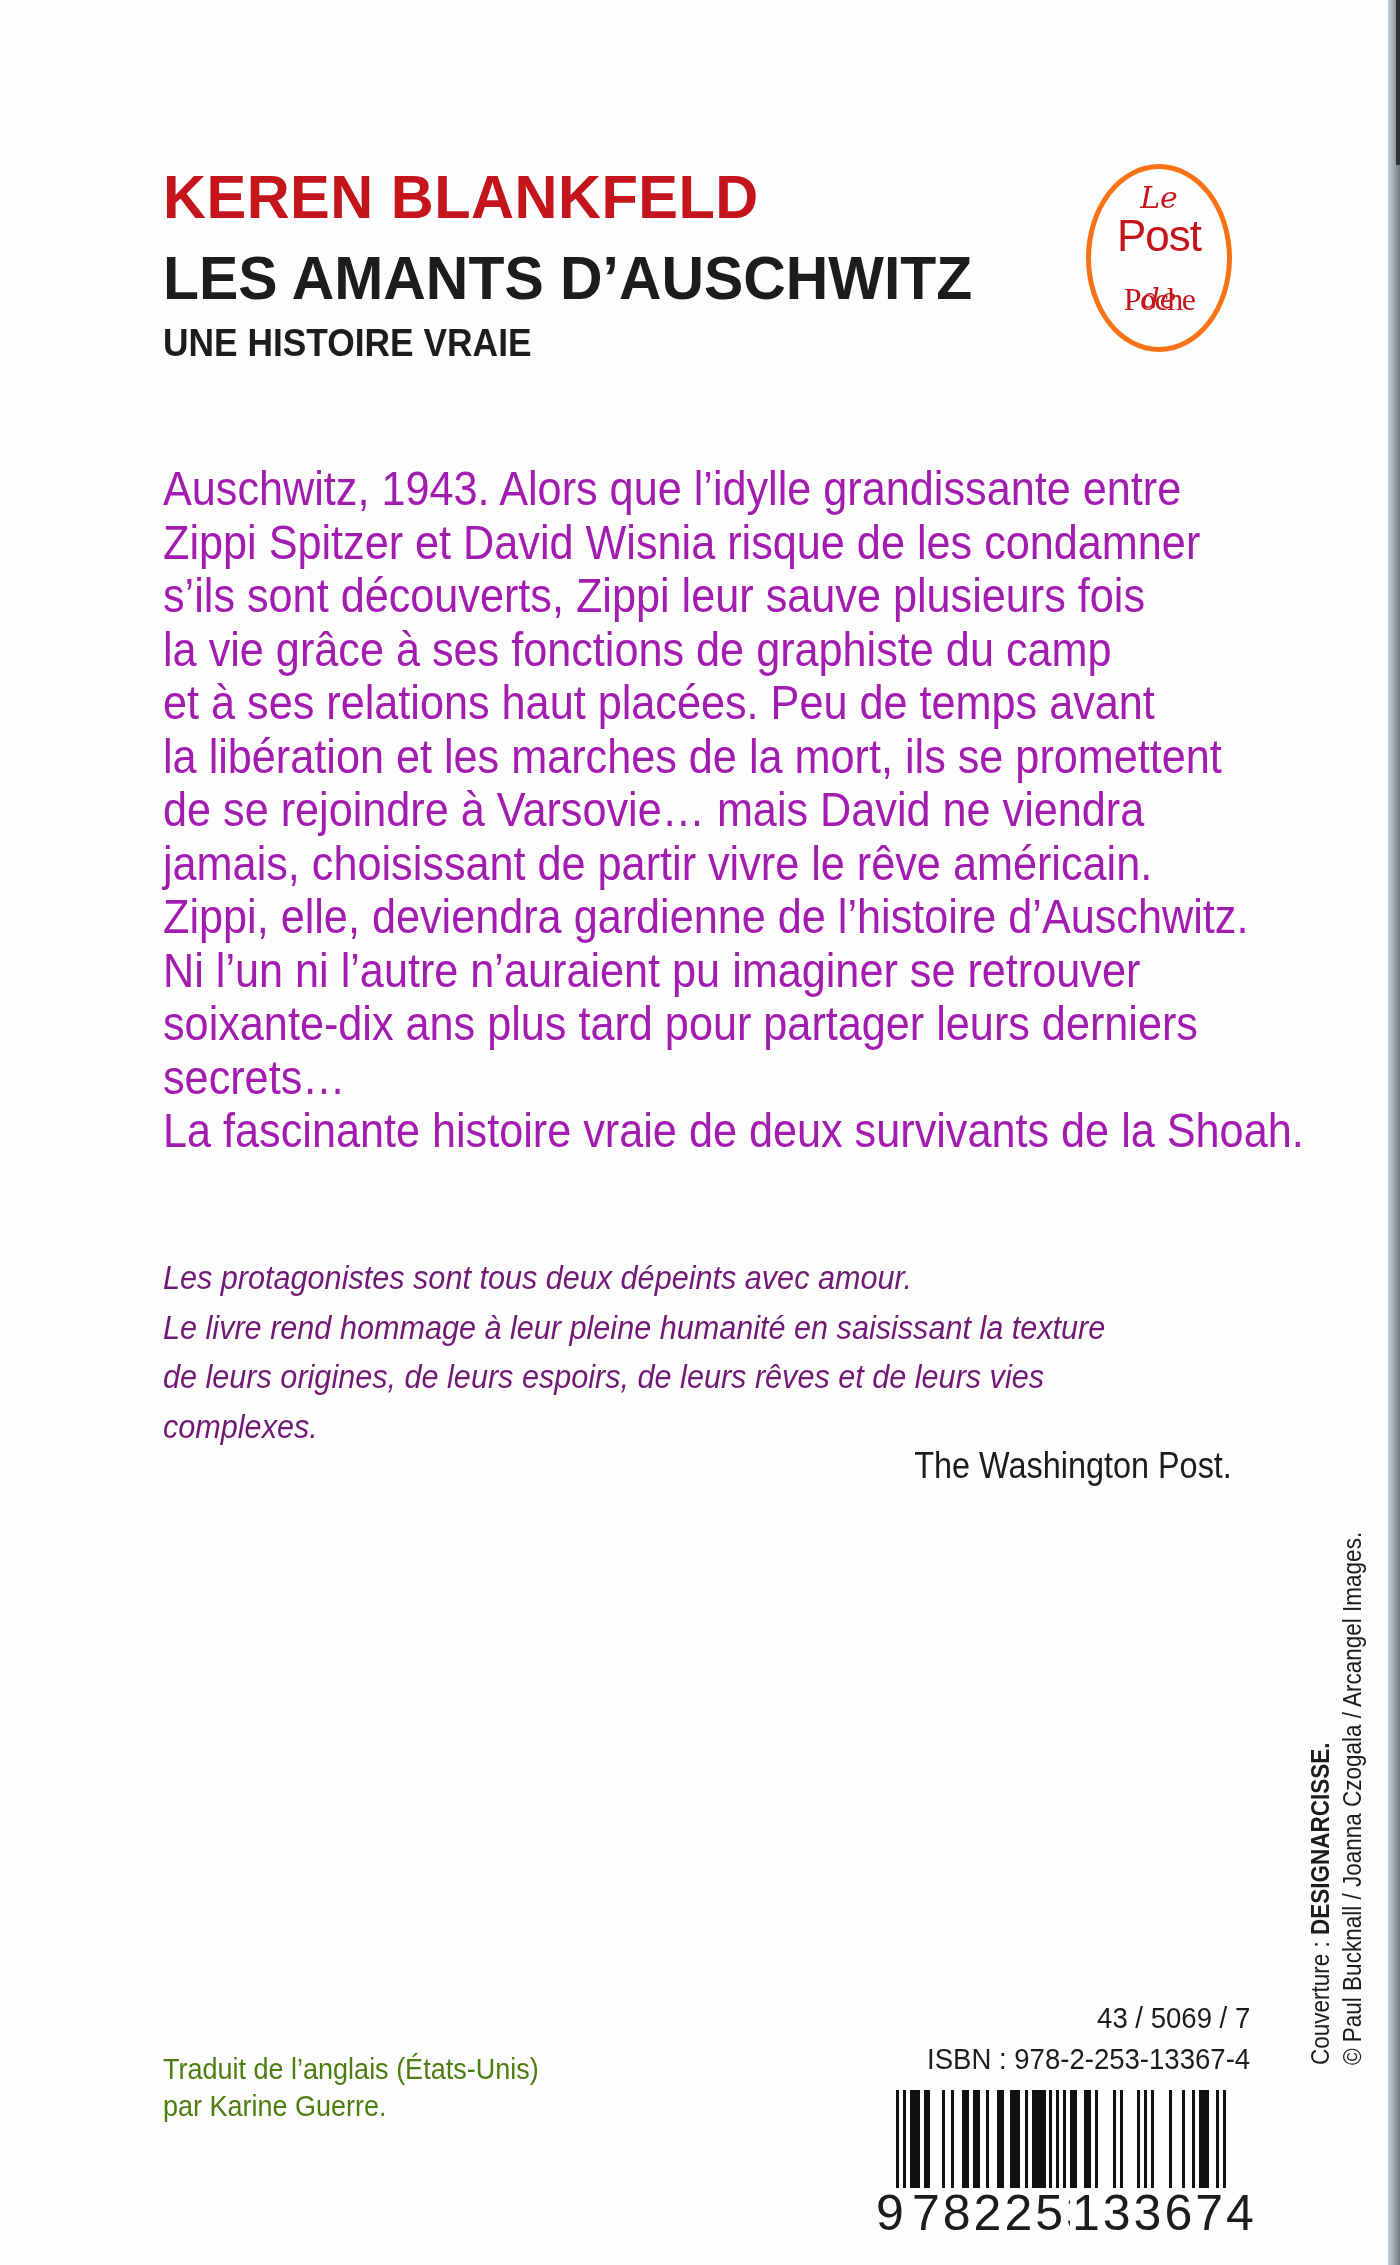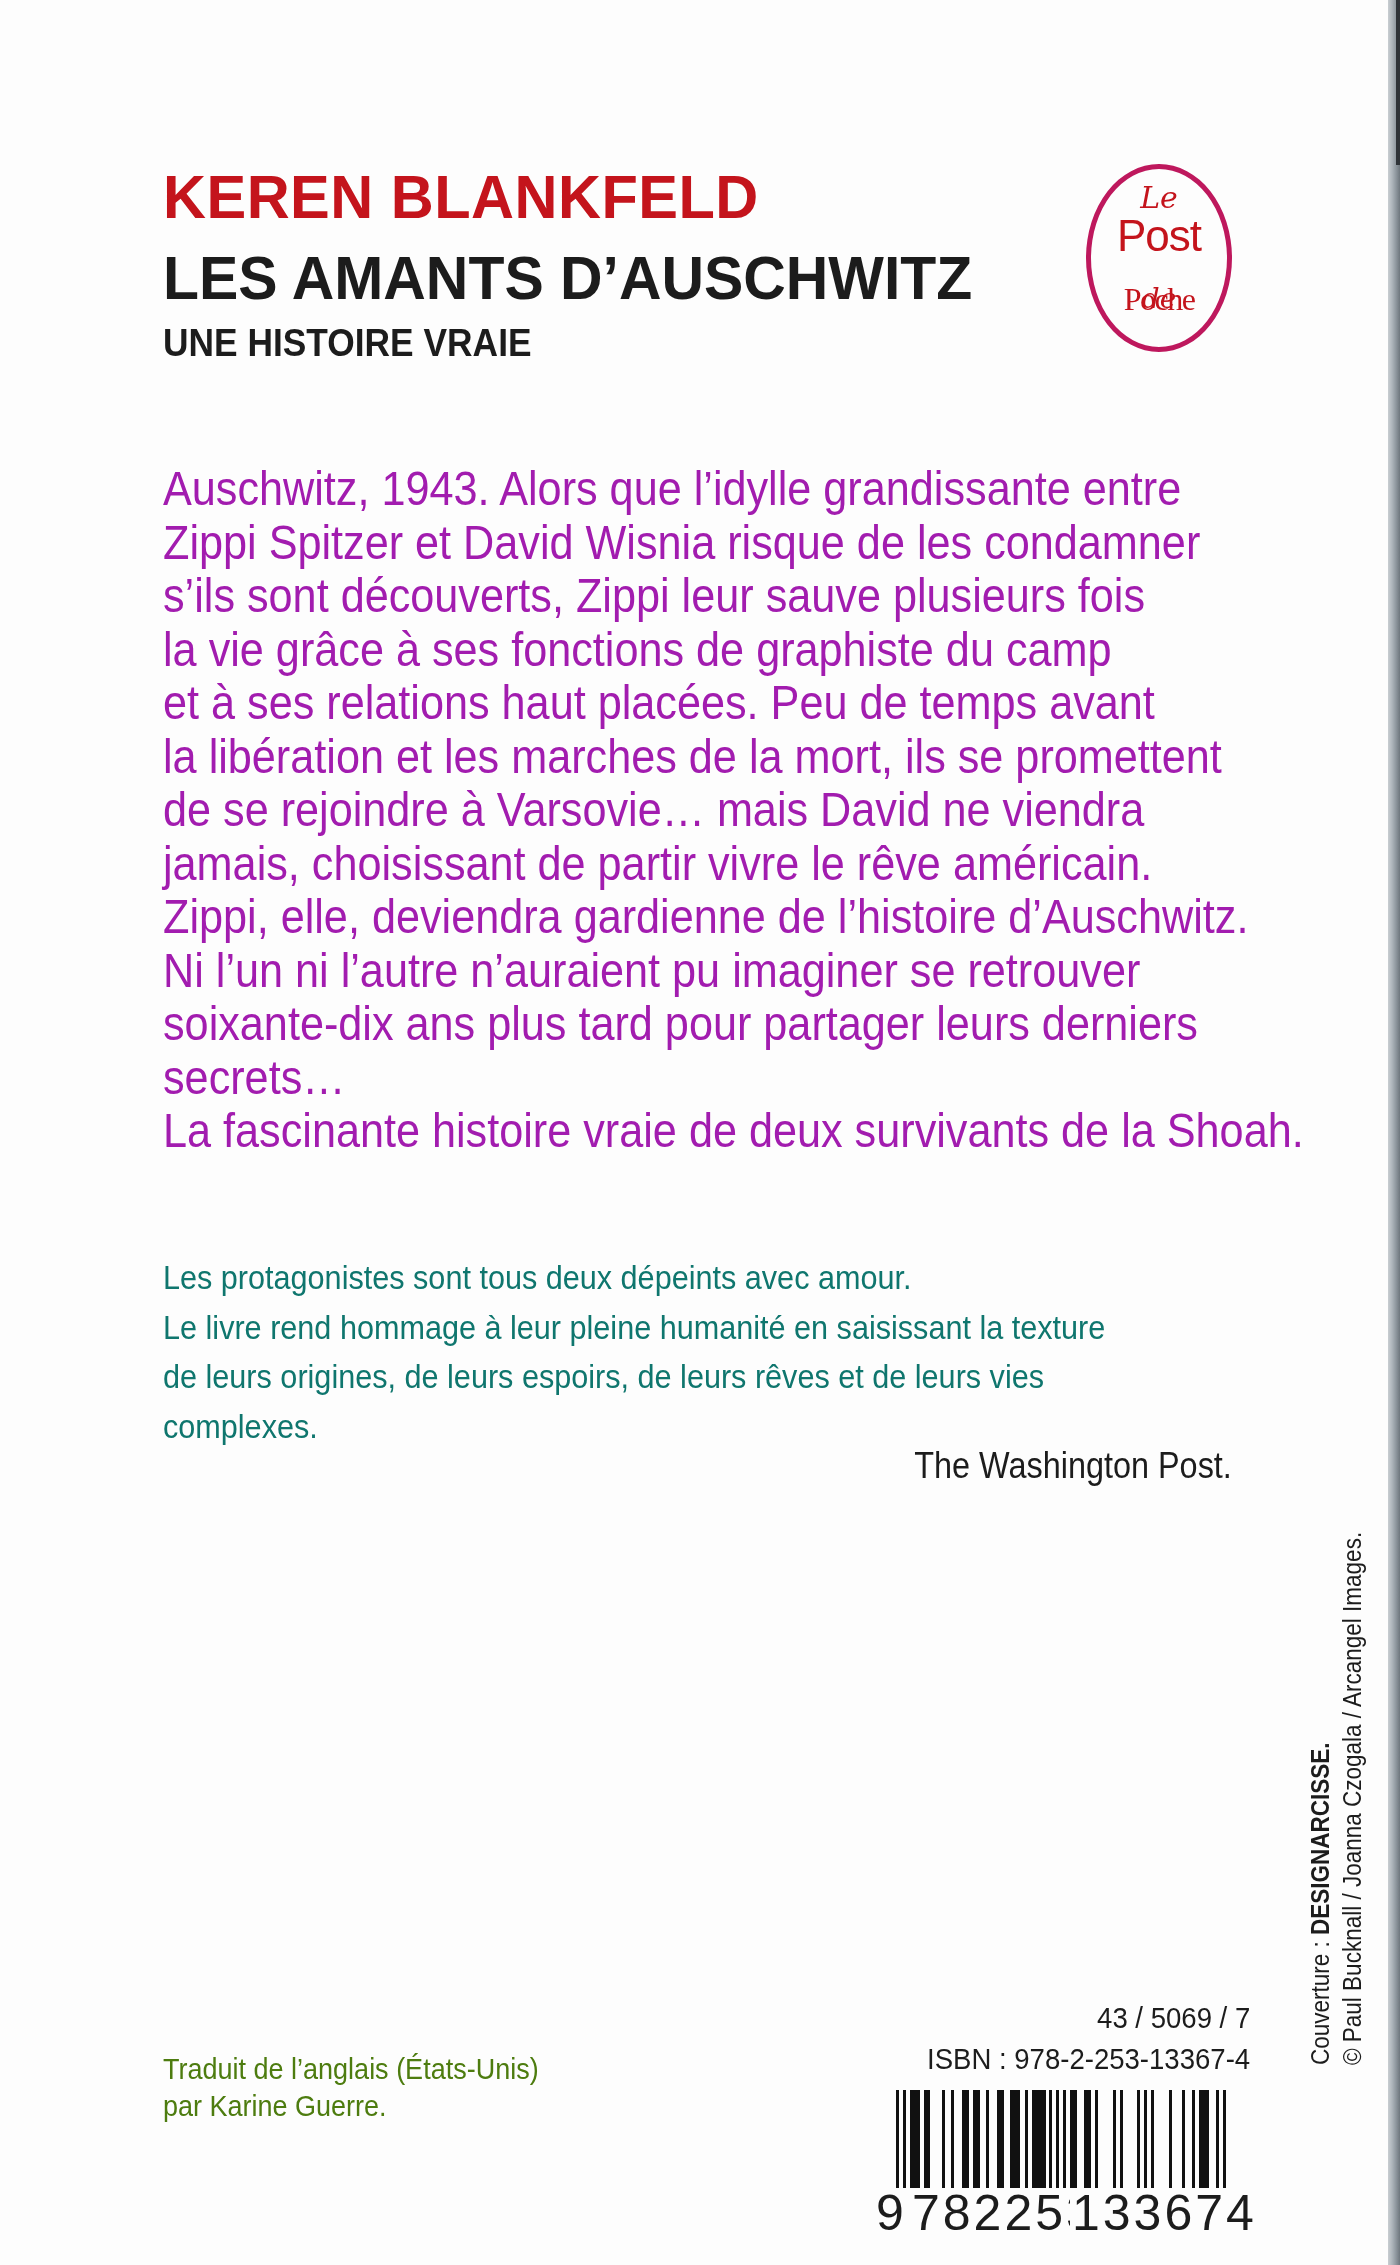--- a/index.html
+++ b/index.html
@@ -27,39 +27,39 @@
     font-size: 62px; font-weight: 700; color: #1c1c1c;
     line-height: 1; transform: scaleX(0.95); transform-origin: left;
   }
   .subtitle {
     position: absolute; left: 163px; top: 324px;
     font-size: 38px; font-weight: 700; color: #1c1c1c;
     line-height: 1; transform: scaleX(0.93); transform-origin: left;
   }
   .logo {
     position: absolute; left: 1086px; top: 164px; width: 146px; height: 188px;
-    border: 5px solid #be185d; border-radius: 50%;
+    border: 5px solid #f97316; border-radius: 50%;
     box-sizing: border-box; color: #c4141c; text-align: center;
   }
   .logo .le { position: absolute; left: 0; right: 0; top: 14px;
     font-family: "DejaVu Serif", serif; font-style: italic; font-size: 30px; line-height: 1; }
   .logo .livre { position: absolute; left: 0; right: 0; top: 45px;
     font-family: "Liberation Sans", sans-serif; font-size: 44px; line-height: 1; letter-spacing: -1px; }
   .logo .de { position: absolute; left: 0; right: 0; top: 90px;
     font-family: "DejaVu Serif", serif; font-style: italic; font-size: 28px; line-height: 1; margin-top: 26px; }
   .logo .poche { position: absolute; left: 0; right: 0; top: 114px;
     font-family: Liberation Serif, serif; font-size: 32px; line-height: 1; letter-spacing: -1.5px; }
   .blurb {
     position: absolute; left: 163px; top: 462px; width: 1120px;
     font-size: 48px; line-height: 53.5px; color: #a21caf;
   }
   .blurb .line { display: block; white-space: nowrap; transform: scaleX(0.9); transform-origin: left; }
   .quote {
     position: absolute; left: 163px; top: 1253px; width: 1120px;
-    font-size: 34px; line-height: 49.5px; color: #0f766e;
+    font-size: 34px; line-height: 49.5px; font-style: italic; color: #701a75;
   }
   .quote .line { display: block; white-space: nowrap; transform: scaleX(0.9); transform-origin: left; }
   .quote-source {
     position: absolute; right: 168px; top: 1448px;
     font-size: 36px; line-height: 1; white-space: nowrap;
     transform: scaleX(0.9); transform-origin: right;
   }
   .credits {
     position: absolute; left: 1304px; top: 2065px;
     transform: rotate(-90deg); transform-origin: left top;

